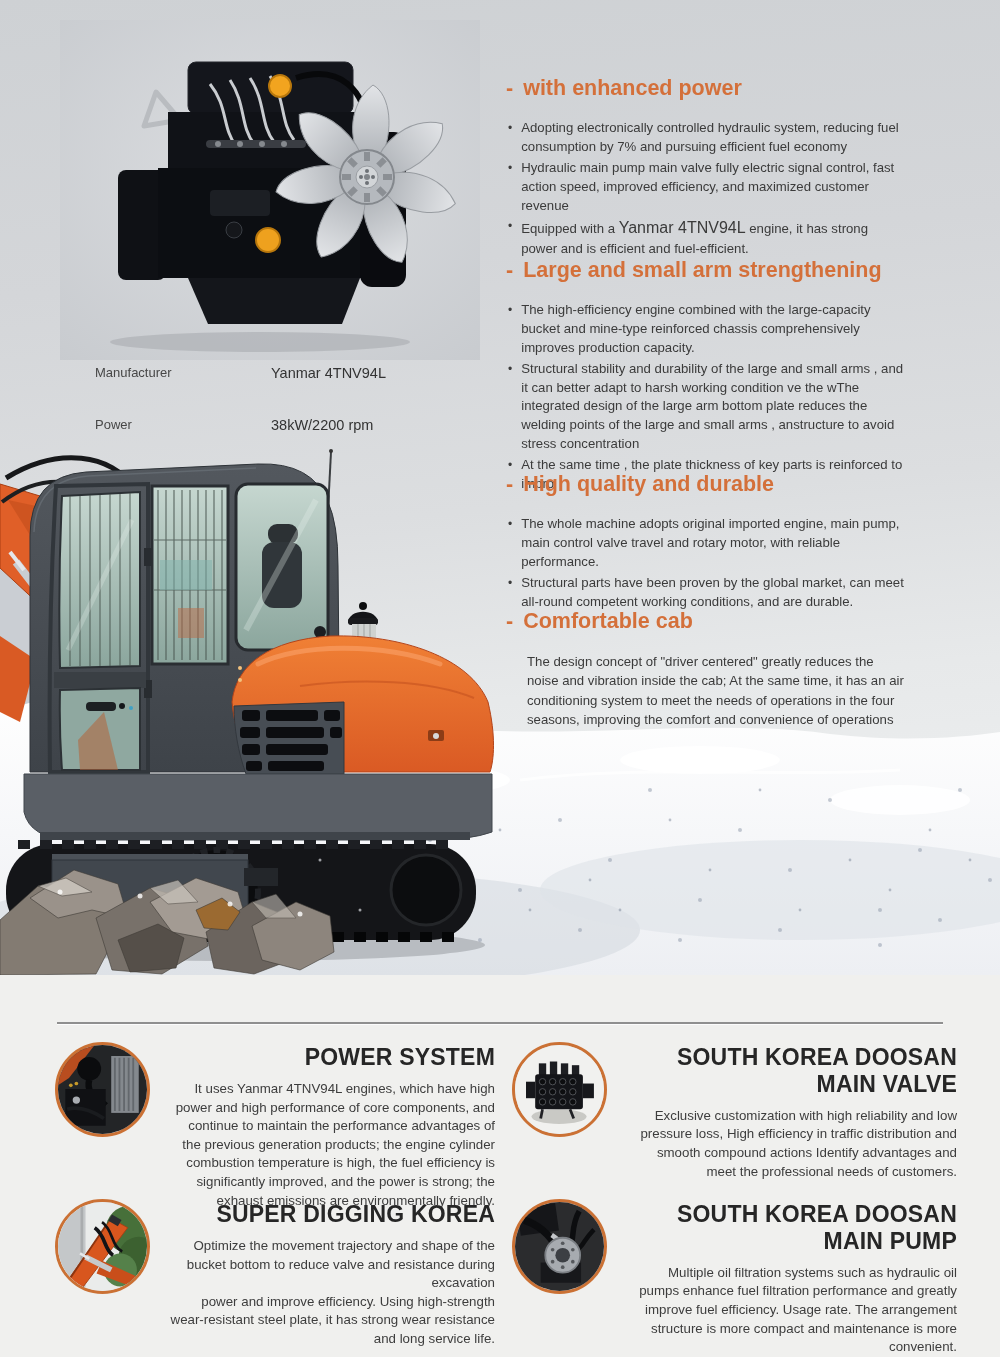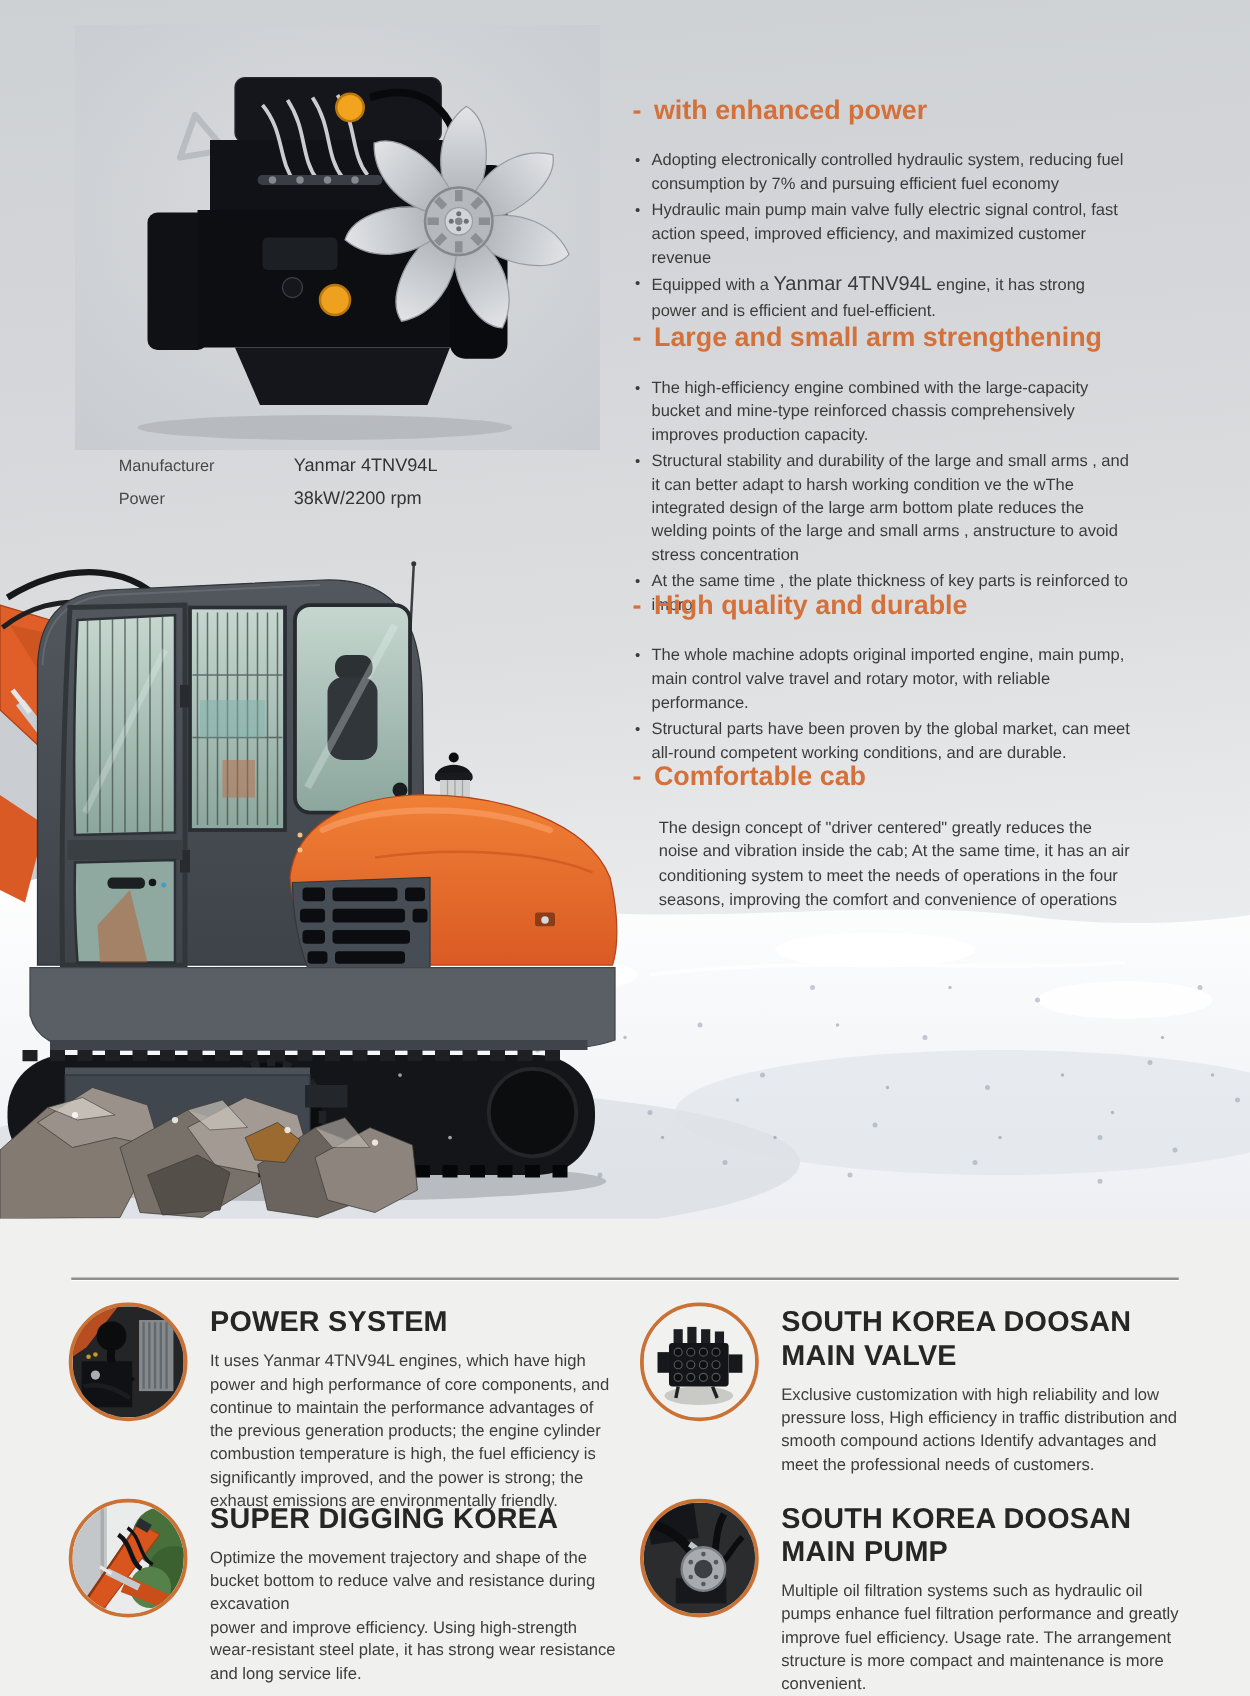--- a/index.html
+++ b/index.html
@@ -8,37 +8,37 @@
   
   .hero{position:absolute;left:0;top:0;width:1000px;height:975px;
         background:linear-gradient(175deg,#ced1d4 0%,#d4d6d9 28%,#dcdee0 52%,#e7e9ea 70%,#eceeef 85%);}
   .hero svg{position:absolute;display:block;}
   #sceneBg{left:0;top:0;}
   #engineArt{left:60px;top:20px;}
   #excavatorArt{left:0;top:440px;}
   
   .engine-info{position:absolute;left:95px;top:348px;width:380px;}
   .engine-title{font-size:20px;font-weight:bold;color:#2d2d2d;letter-spacing:.4px;}
-  .spec-table{margin-top:17px;display:grid;grid-template-columns:140px auto;row-gap:10px;}
+  .spec-table{margin-top:17px;display:grid;grid-template-columns:140px auto;row-gap:10px;gap:36px;}
   .spec-label{font-size:13px;color:#474747;}
   .spec-value{font-size:14.5px;color:#333;}
   
   .sec{position:absolute;left:506px;width:446px;}
   #sec0{top:58px;} #sec1{top:240px;} #sec2{top:454px;} #sec3{top:591px;}
   .sec-head{display:flex;gap:10px;color:#d4703a;font-weight:bold;font-size:21.5px;line-height:1.18;}
   .sec-dash{flex:none;}
   .sec-lines span{display:block;}
   .sec-lines span:empty{display:none;}
   .sec ul{list-style:none;margin:13px 0 0 0;padding:0 48px 0 2px;}
   .sec li{display:flex;gap:9px;font-size:13.2px;line-height:1.43;color:#3b3b3b;margin-bottom:2px;}
   .blt{flex:none;font-size:12px;padding-top:1px;}
   .brand-inline{font-size:16px;}
   .sec-para{margin:14px 48px 0 21px;font-size:13.2px;line-height:1.46;color:#3b3b3b;}
   
-  .bottom{position:absolute;left:0;top:975px;width:960px;height:382px;background:#f0f0ee;}
+  .bottom{position:absolute;left:0;top:975px;width:960px;height:382px;background:#f0f0ee;text-align:right;}
   .divider{position:absolute;left:57px;top:47px;width:886px;height:2px;background:#8f8f8f;
            box-shadow:0 1px 0 rgba(255,255,255,.8);}
   .feature{position:absolute;display:flex;gap:18px;}
   #feat0{left:55px;top:1042px;width:440px;} #feat1{left:512px;top:1042px;width:445px;}
   #feat2{left:55px;top:1199px;width:440px;} #feat3{left:512px;top:1199px;width:445px;}
   .feature{top:auto;} 
   #feat0,#feat2{left:55px;} #feat1,#feat3{left:512px;}
   #feat0,#feat1{top:67px;} #feat2,#feat3{top:224px;}
   .fcircle{flex:none;width:95px;height:95px;border-radius:50%;border:3px solid #cb7134;
            overflow:hidden;background:#ddd;box-sizing:border-box;}

